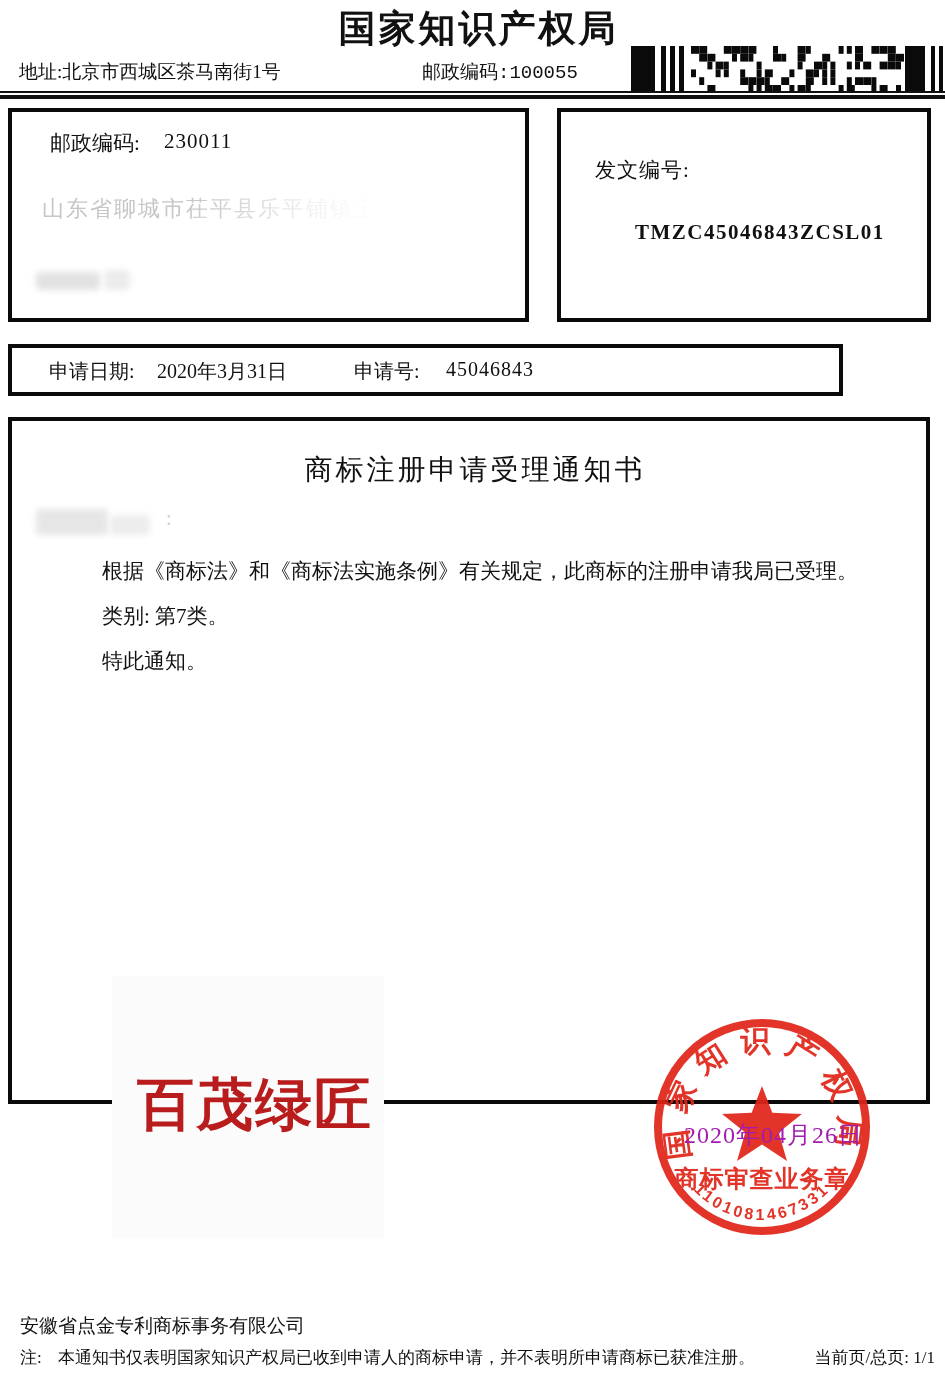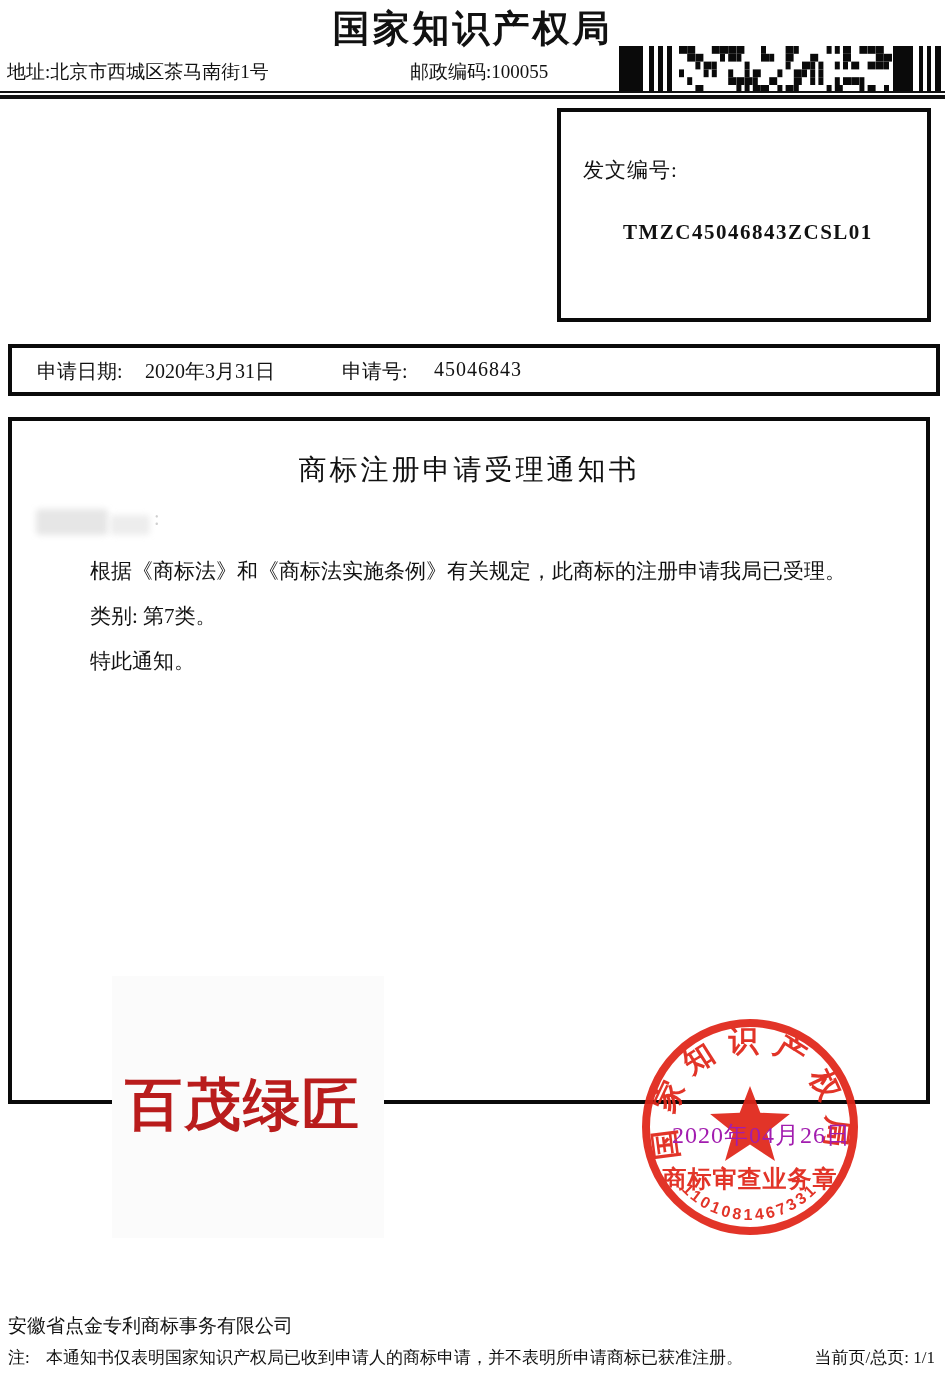--- a/index.html
+++ b/index.html
@@ -2,36 +2,36 @@
 <html><head>
 <meta charset="utf-8">
 <style>
   * { margin:0; padding:0; box-sizing:border-box; }
   html,body { background:#888; }
   .page {
     position:relative; width:945px; height:1377px; margin:0 auto;
     background:#ffffff; overflow:hidden; color:#111;
     font-family:"Liberation Serif","DejaVu Serif",serif;
   }
-  .abs { position:absolute; }
+  .abs { position:absolute;padding-left:12px; }
   .hei  { font-family:"Liberation Sans","DejaVu Sans",sans-serif; }
 
   .org-title { top:4px; left:0; width:100%; text-align:center;
     font-size:37px; font-weight:bold; letter-spacing:3px; }
   .hdr-addr   { top:59px; left:7px;   font-size:19px; }
-  .hdr-postal { top:59px; left:410px; font-size:19px; }
+  .hdr-postal { top:59px; left:410px; font-size:19px;font-family:Liberation Mono, monospace; }
   .barcode { top:46px; left:619px; width:322px; height:46px; }
 
   .rule-thin  { top:91px; left:0; width:945px; height:2px; background:#111; }
   .rule-thick { top:95px; left:0; width:945px; height:4px; background:#111; }
 
   .box { border:4px solid #0a0a0a; background:#fff; }
   .recipient-box { top:108px; left:8px;   width:521px; height:214px; }
   .dispatch-box  { top:108px; left:557px; width:374px; height:214px; }
-  .app-row-box   { top:344px; left:8px;   width:932px; height:52px; }
+  .app-row-box   { top:344px; left:8px;   width:835px; height:52px; }
   .main-box      { top:417px; left:8px;   width:922px; height:687px; }
 
   .recv-postal-label { top:17px; left:26px; font-size:21px; }
   .recv-postal-value { top:17px; left:140px; font-size:21px; letter-spacing:1px; }
   .recv-addr-faint { top:82px; left:18px; font-size:22px; color:#c6c6c6;
     letter-spacing:2px; filter:blur(0.5px);
     -webkit-mask-image:linear-gradient(90deg,#000 0%,#000 45%,rgba(0,0,0,.25) 80%,transparent 100%);
     mask-image:linear-gradient(90deg,#000 0%,#000 45%,rgba(0,0,0,.25) 80%,transparent 100%); }
   .smudge { background:#e2e2e2; filter:blur(3px); border-radius:4px; }
   .recv-name-smudge { top:160px; left:24px; width:64px; height:18px; }
@@ -158,20 +158,27 @@
         <rect x="248.6" y="39" width="8" height="7.8"></rect>
         <rect x="265" y="39" width="5" height="7.8"></rect>
         <rect x="274" y="0" width="20" height="46"></rect>
         <rect x="300" y="0" width="4" height="46"></rect>
         <rect x="308" y="0" width="4" height="46"></rect>
         <rect x="316" y="0" width="6" height="46"></rect>
       </svg></div>
   <div class="abs rule-thin"></div>
   <div class="abs rule-thick"></div>
 
+  <div class="abs box recipient-box">
+    <span class="abs recv-postal-label">邮政编码:</span>
+    <span class="abs recv-postal-value">230011</span>
+    <div class="abs recv-addr-faint">山东省聊城市茌平县乐平铺镇王</div>
+    <div class="abs smudge recv-name-smudge"></div>
+    <div class="abs smudge recv-name-smudge2"></div>
+  </div>
 
   <div class="abs box dispatch-box">
     <span class="abs disp-label">发文编号:</span>
     <span class="abs disp-value">TMZC45046843ZCSL01</span>
   </div>
 
   <div class="abs box app-row-box">
     <span class="abs app-date-label">申请日期:</span>
     <span class="abs app-date-value">2020年3月31日</span>
     <span class="abs app-no-label">申请号:</span>

